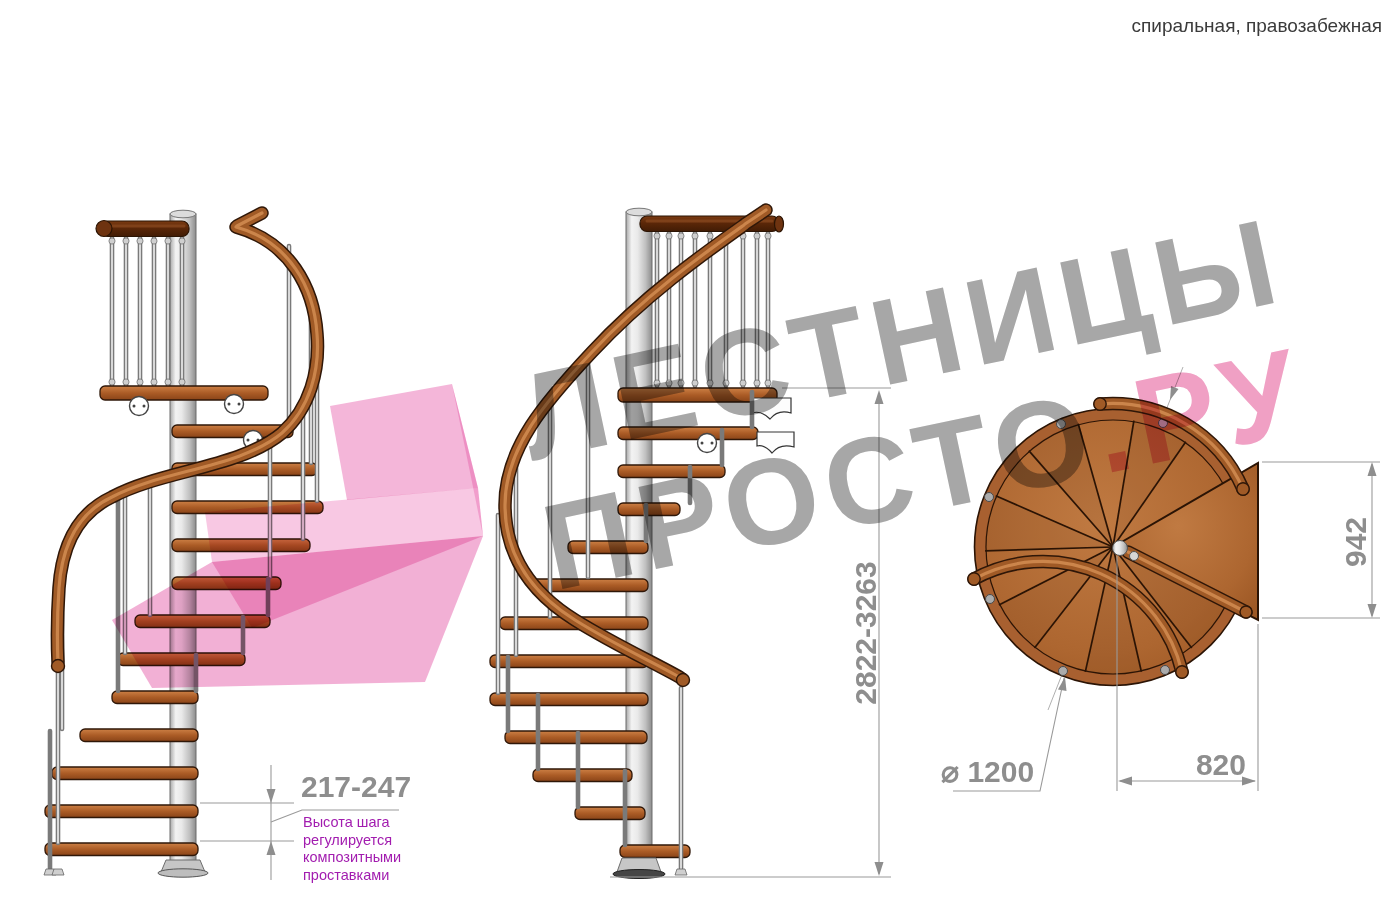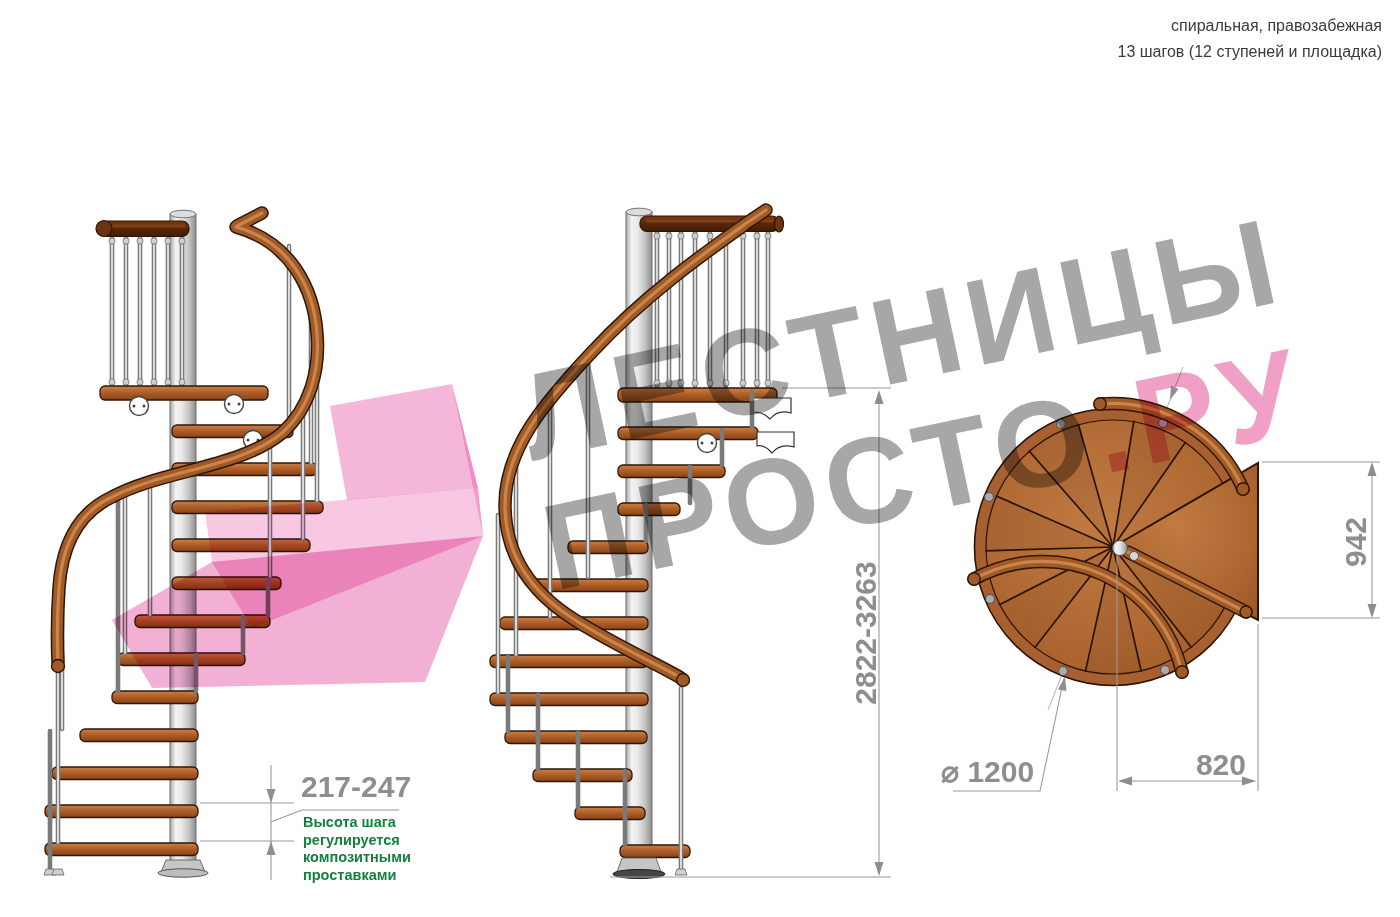--- a/index.html
+++ b/index.html
@@ -16,30 +16,30 @@
   .railH{stroke:#cf8a50;stroke-width:3.2;fill:none;stroke-linecap:round;opacity:.9;}
   .railcap{fill:#a05a26;stroke:#2f1708;stroke-width:1.4;}
   .plate{fill:#fff;stroke:#444;stroke-width:1.4;}
   .bracket{fill:#fdfdfd;stroke:#333;stroke-width:1.2;}
   .planline{stroke:#2b1405;stroke-width:1.7;}
   .dim{stroke:#9a9a9a;stroke-width:1.1;fill:none;}
   .dimf{fill:#8e8e8e;stroke:none;}
   .pk{mix-blend-mode:multiply;stroke:none;fill-opacity:.85;}
   
   .hdr{position:absolute;right:18px;top:13px;text-align:right;color:#3b3b3b;
-       font-size:16px;line-height:25.5px;font-weight:500;}
+       font-size:19px;line-height:25.5px;font-weight:500;}
   .wm{position:absolute;font-weight:bold;font-size:122px;line-height:122px;
       letter-spacing:8px;white-space:nowrap;transform:rotate(-12deg);
       transform-origin:0 0;mix-blend-mode:multiply;color:#a7a7a7;}
   .wm .pinkpart{color:#f0a0c4;}
   .dimtxt{position:absolute;color:#8e8e8e;font-weight:bold;font-size:30px;
           line-height:32px;white-space:nowrap;text-align:right;}
   .rot{transform:rotate(-90deg);transform-origin:center;text-align:center;}
-  .note{position:absolute;color:#15803d;font-size:14.5px;line-height:17.5px;
-        white-space:pre-line;font-weight:700;}
+  .note{position:absolute;color:#a21caf;font-size:14.5px;line-height:17.5px;
+        white-space:pre-line;font-weight:400;}
 </style>
 </head>
 <body>
 
 <div class="canvas">
 
 <svg width="1400" height="917" viewBox="0 0 1400 917">
   <defs>
     <linearGradient id="gp" x1="0" y1="0" x2="1" y2="0">
       <stop offset="0" stop-color="#a9a9a9"></stop>
@@ -357,21 +357,20 @@
     <polygon class="dimf" points="271,841 266.5,855 275.5,855"></polygon>
     <path class="dim" d="M271 822 L302 810 H399"></path>
 
     <path class="dim" d="M953 791 H1040 L1064 678"></path>
     <polygon class="dimf" points="1065,677 1066.5,691 1058,689.5"></polygon>
   </g>
 </svg>
 
   <div class="hdr">
     <div>спиральная, правозабежная</div>
-    <div>13 шагов (12 ступеней и площадка)</div>
   </div>
 
   <div class="wm" style="left:510px;top:360px;">ЛЕСТНИЦЫ</div>
   <div class="wm" style="left:533px;top:490px;"><span>ПРОСТО</span><span class="pinkpart">.РУ</span></div>
 
   <div class="dimtxt rot" style="left:791px;top:617px;width:150px;">2822-3263</div>
   <div class="dimtxt rot" style="left:1306px;top:526px;width:100px;">942</div>
   <div class="dimtxt" style="left:1126px;top:749px;width:120px;text-align:right;">820</div>
   <div class="dimtxt" style="left:941px;top:756px;">⌀ 1200</div>
   <div class="dimtxt" style="left:301px;top:771px;">217-247</div>

